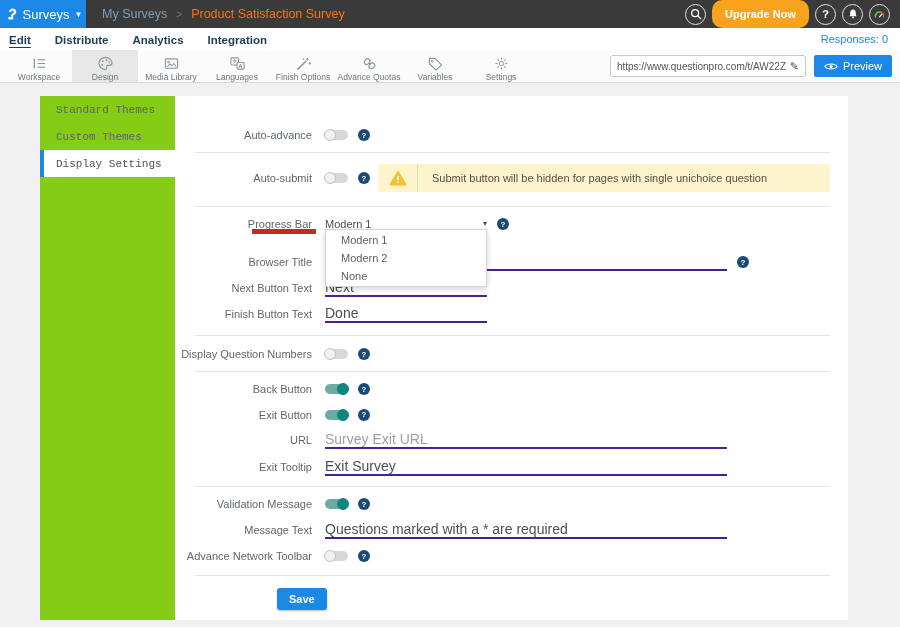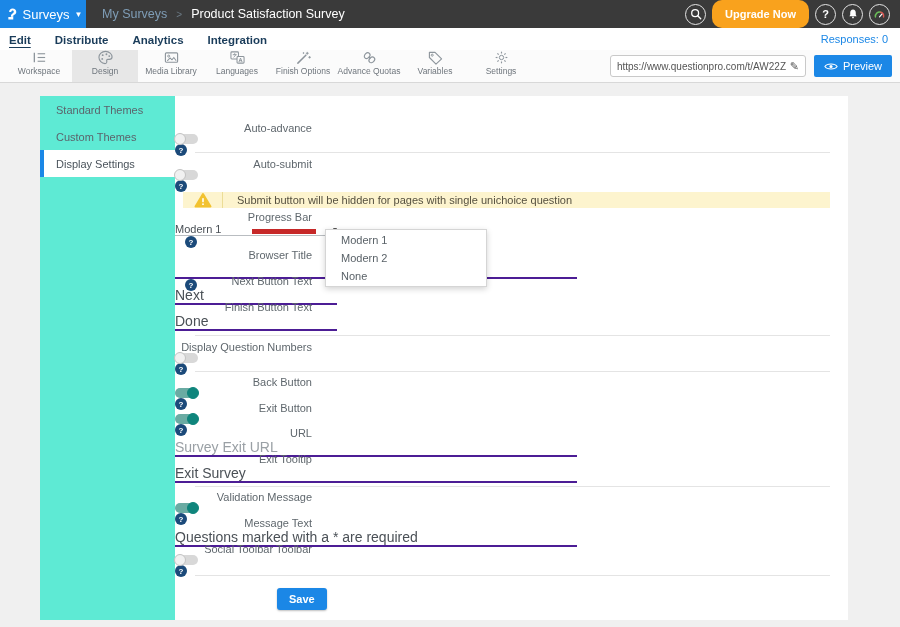--- a/index.html
+++ b/index.html
@@ -8,51 +8,51 @@
 
   
   .topbar { height:28px; background:#3a3a3a; display:flex; align-items:center; color:#fff; }
   .logo-block { width:86px; height:100%; background:#1b87e6; display:flex; align-items:center; justify-content:center; gap:5px; cursor:pointer; }
   .logo-mark { display:flex; align-items:center; }
   .logo-block .product { font-size:13px; color:#fff; }
   .logo-block .caret { font-size:8px; color:#fff; }
   .breadcrumb { margin-left:16px; font-size:12.5px; display:flex; align-items:center; gap:9px; }
   .breadcrumb .parent { color:#7f9db6; cursor:pointer; }
   .breadcrumb .sep { color:#6c7b86; font-size:10px; }
-  .breadcrumb .current { color:#ffffff; }
+  .breadcrumb .current { color:#f97316; }
   .header-right { margin-left:auto; display:flex; align-items:center; gap:6px; padding-right:10px; }
   .circle-btn { width:21px; height:21px; border:1.5px solid #e4e4e4; border-radius:50%; display:flex; align-items:center; justify-content:center; color:#fff; font-weight:bold; font-size:11px; cursor:pointer; }
   .upgrade-btn { background:#f9a21d; color:#fff; font-weight:bold; font-size:11px; border:none; border-radius:10px; height:28px; padding:0 13px; cursor:pointer; }
 
   
   .subnav { height:22px; background:#fff; display:flex; align-items:center; padding:0 12px 0 9px; }
   .subnav .nav-item { font-weight:bold; font-size:11.5px; color:#1a3c5a; margin-right:24px; cursor:pointer; padding:2px 0 1px; }
   .subnav .nav-item.active { text-decoration:underline; text-underline-offset:3px; }
   .subnav .responses { margin-left:auto; color:#1b87e6; font-size:11px; cursor:pointer; }
 
   
   .toolbar { height:33px; background:#fbfbfb; border-bottom:1px solid #d8d8d8; display:flex; align-items:stretch; padding-left:6px; }
-  .tool-item { width:66px; display:flex; flex-direction:column; align-items:center; justify-content:flex-start; gap:1px; cursor:pointer; }
+  .tool-item { width:66px; display:flex; flex-direction:column; align-items:center; justify-content:flex-end; gap:1px; cursor:pointer; }
   .tool-item.active { background:#e7e7e7; }
   .tool-item .tool-label { font-size:8.5px; color:#6f767d; white-space:nowrap; }
   .tool-item svg { display:block; }
   .toolbar-right { margin-left:auto; display:flex; align-items:center; gap:8px; padding-right:8px; }
   .url-box { display:flex; align-items:center; background:#fff; border:1px solid #c9c9c9; border-radius:3px; height:22px; width:196px; padding:0 6px; gap:4px; }
   .url-box input { border:none; outline:none; flex:1; font-size:10px; color:#555; font-family:"Liberation Sans", sans-serif; background:transparent; min-width:0; }
   .url-box .pencil { font-size:11px; color:#555; cursor:pointer; }
   .preview-btn { background:#1b87e6; color:#fff; border:none; border-radius:2px; height:22px; padding:0 10px; display:flex; align-items:center; gap:5px; font-size:11px; cursor:pointer; }
 
   
   .content { margin-top:13px; display:flex; padding-left:40px; padding-right:52px; height:524px; }
-  .sidebar { width:135px; background:#5eead4; flex-shrink:0; }
+  .sidebar { width:135px; background:#84cc16; flex-shrink:0;font-family:Liberation Mono, monospace; }
   .side-item { height:27px; display:flex; align-items:center; padding-left:16px; font-size:11px; color:#5b646c; cursor:pointer; }
   .side-item.active { background:#fff; border-left:4px solid #1b87e6; padding-left:12px; color:#4a535b; }
 
   .main { flex:1; background:#fff; position:relative; }
-  .row { display:flex; height:26px;flex-direction:column; }
+  .row { display:flex; align-items:center; height:26px; }
   .row .label { width:150px; padding-right:13px; text-align:right; font-size:11px; color:#5f676d; flex-shrink:0; }
   .divider { border-top:1px solid #e4e4e4; margin:0 18px 0 20px; }
 
   .toggle { width:23px; height:10px; border-radius:5px; background:#d8d8d8; position:relative; margin-right:10px; cursor:pointer; flex-shrink:0; }
   .toggle .knob { width:12px; height:12px; border-radius:50%; position:absolute; top:-1px; left:-1px; background:#f1f1f1; border:1px solid #c2c2c2; }
   .toggle.on { background:#6aaba3; }
   .toggle.on .knob { left:auto; right:-1px; background:#0f857c; border-color:#0f857c; }
   .help { width:12px; height:12px; border-radius:50%; background:#1b4a7a; color:#fff; font-size:8px; font-weight:bold; display:flex; align-items:center; justify-content:center; cursor:pointer; flex-shrink:0; }
 
   .warn-box { flex:1; margin-right:18px; height:28px; background:#fdf4ce; display:flex; align-items:center; }
@@ -344,21 +344,21 @@
         </span>
       <span class="help">?</span>
     </div>
 
     <div class="row">
       <span class="label">Message Text</span>
       <input type="text" class="u-input w-long" value="Questions marked with a * are required" style="">
     </div>
 
     <div class="row">
-      <span class="label">Social Toolbar Toolbar</span>
+      <span class="label">Advance Network Toolbar</span>
       <span class="toggle">
           <span class="knob"></span>
         </span>
       <span class="help">?</span>
     </div>
 
     <div class="divider" style="margin-top:6px;"></div>
 
     <div style="margin-top:12px;">
       <button class="save-btn">Save</button>

